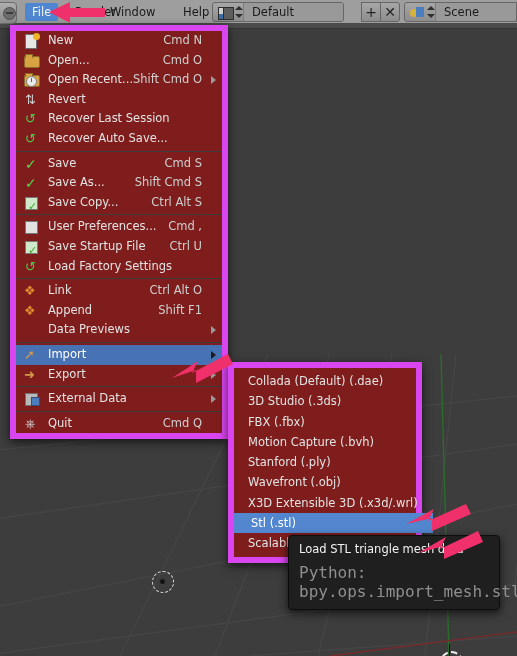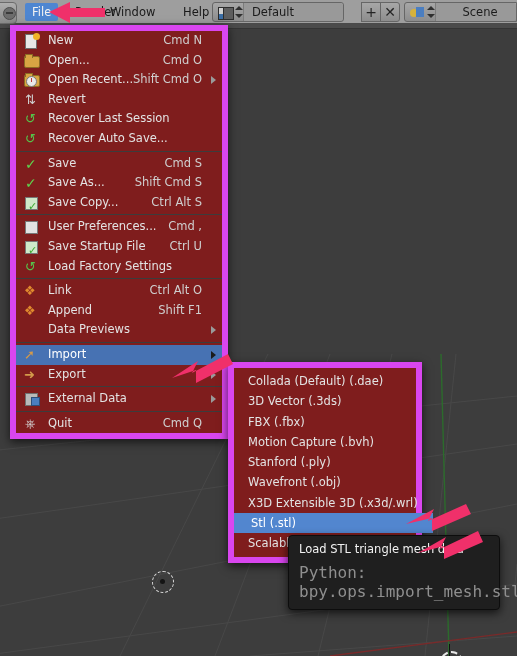--- a/index.html
+++ b/index.html
@@ -154,21 +154,21 @@
           <span class="b2"></span>
           <span class="b1"></span>
         </span>
       </span>
     <span class="sel-arrows"></span>
     <span class="sel-field">Default</span>
   </div>
   <div class="icobtn" style="left:361px;border-radius:0;">+</div>
   <div class="icobtn" style="left:380px;border-radius:0 3px 3px 0;">✕</div>
 
-  <div class="sel-box" style="left:404px;width:113px;border-radius:3px 0 0 3px;text-align:center;">
+  <div class="sel-box" style="left:404px;width:113px;border-radius:3px 0 0 3px;">
     <span class="sel-icon">
         <span class="scn">
           <span class="s1"></span>
           <span class="s2"></span>
         </span>
       </span>
     <span class="sel-arrows"></span>
     <span class="sel-field">Scene</span>
   </div>
 </div>
@@ -322,21 +322,21 @@
     <span class="ic">
         <span class="ic-quit">⎈</span>
       </span>
     <span>Quit</span>
     <span class="sc">Cmd Q</span>
   </div>
 </div>
 
 <div class="menu" id="import-menu">
   <div class="mi">Collada (Default) (.dae)</div>
-  <div class="mi">3D Vector (.3ds)</div>
+  <div class="mi">3D Studio (.3ds)</div>
   <div class="mi">FBX (.fbx)</div>
   <div class="mi">Motion Capture (.bvh)</div>
   <div class="mi">Stanford (.ply)</div>
   <div class="mi">Wavefront (.obj)</div>
   <div class="mi">X3D Extensible 3D (.x3d/.wrl)</div>
   <div class="mi hl" style="width:182px;padding-left:17px;">Stl (.stl)</div>
   <div class="mi">Scalable Vector Graphics (.svg)</div>
 </div>
 
 <div id="tooltip">

